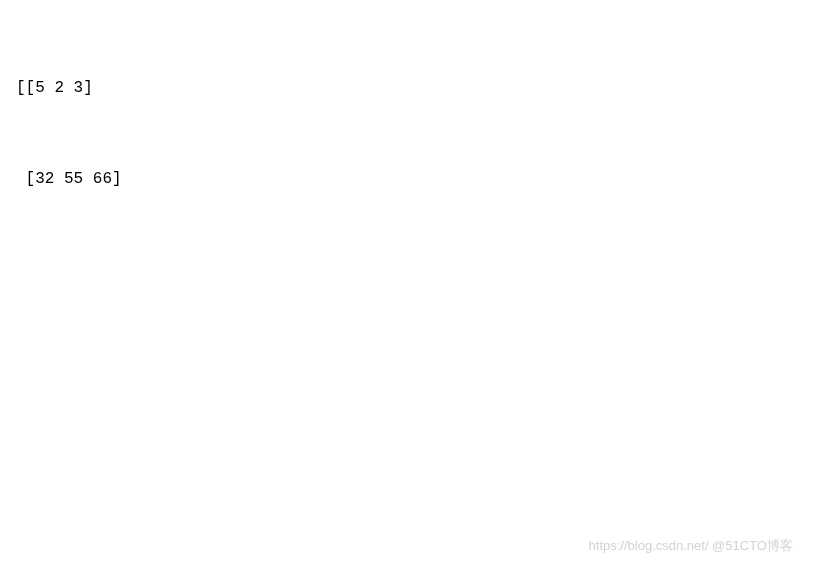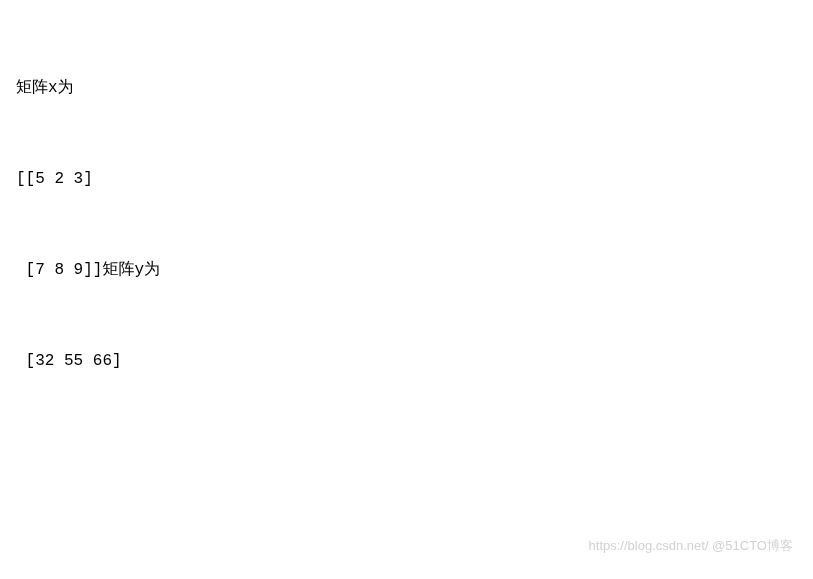--- a/index.html
+++ b/index.html
@@ -29,23 +29,21 @@
       color: rgba(180, 180, 180, 0.6);
       font-size: 13px;
       font-family: Arial, sans-serif;
       pointer-events: none;
     }
   </style>
 </head>
 <body>
 
 <div class="output">
-  <span>矩阵x为</span>
   <span>[[5 2 3]</span>
-  <span> [7 8 9]]矩阵y为</span>
   <span> [32 55 66]</span>
   
   
   
   
   
   <span></span>
   
   
   

